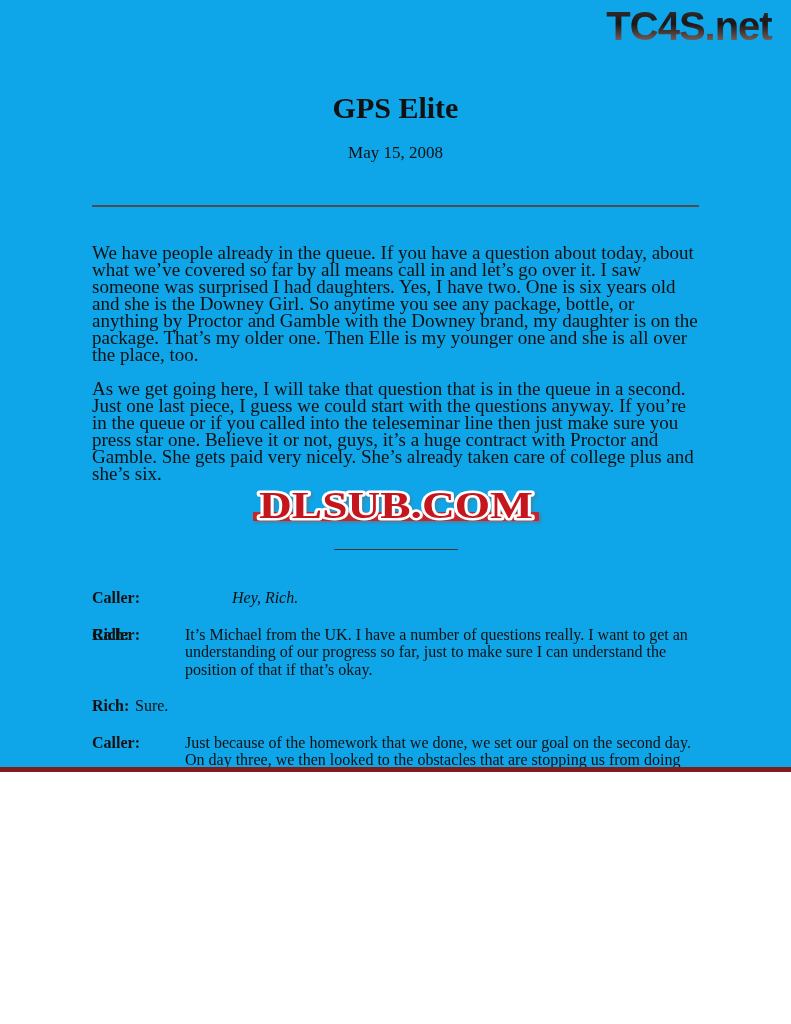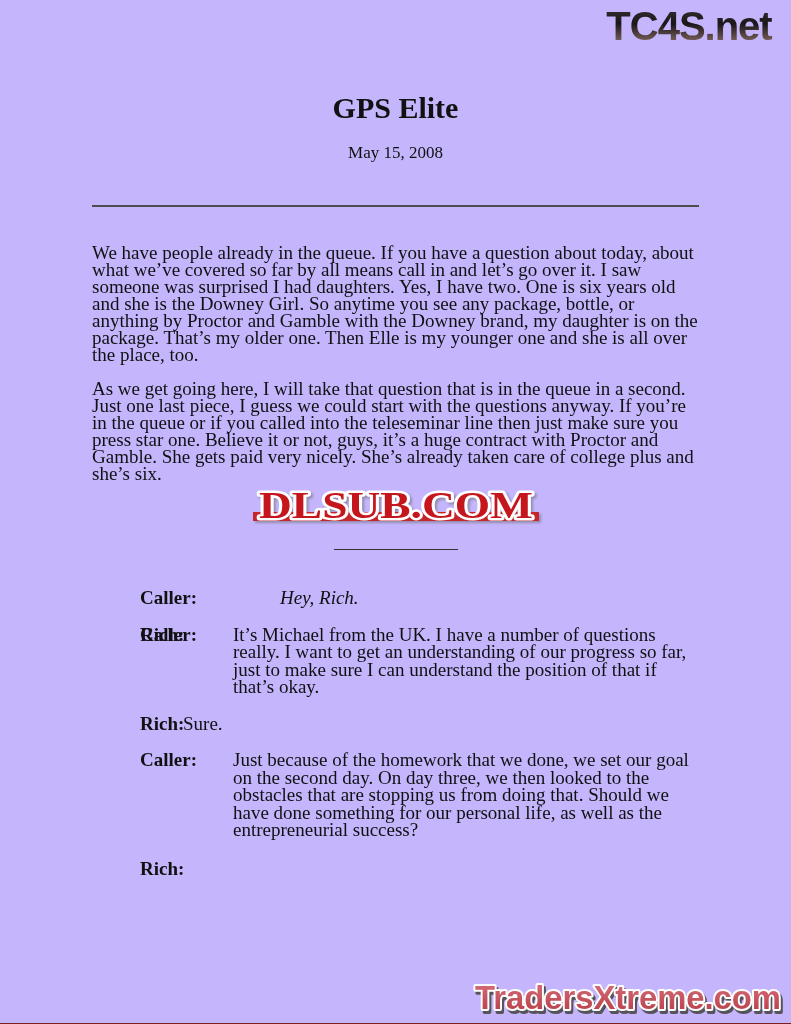--- a/index.html
+++ b/index.html
@@ -1,23 +1,23 @@
 <!DOCTYPE html>
 <html><head>
 <meta charset="utf-8">
 <style>
   html,body{margin:0;padding:0;background:#ffffff;}
   .page{
     position:relative;
-    width:791px;height:1024px;
-    background:#c4b5fd;
+    width:791px;height:772px;
+    background:#0ea5e9;
     font-family:"Liberation Serif", serif;
     color:#111111;
     overflow:hidden;
-    border-bottom:1px solid #7f1d1d;
+    border-bottom:5px solid #7f1d1d;
     box-sizing:border-box;
   }
   
   .tc4s{position:absolute;top:1px;right:4px;width:195px;height:50px;}
   .tc4s text{
     font-family:"Liberation Sans", sans-serif;
     font-weight:bold;font-size:40px;letter-spacing:-1px;
   }
   
   .doc{margin:0 92px;width:607px;}
@@ -30,21 +30,21 @@
   .p2{margin-top:17px;}
   
   .dlsub{display:block;margin:5px auto 0;width:286px;height:38px;
          filter:drop-shadow(2px 2px 1px rgba(110,110,110,0.55));}
   .dlsub text{
     font-family:"Liberation Serif", serif;font-weight:bold;font-size:37px;
     paint-order:stroke;stroke:#ffffff;stroke-width:5px;stroke-linejoin:round;
   }
   .rule-short{margin:24px auto 0;width:124px;border-top:1px solid #333;height:0;}
   
-  .dialogue{font-size:19px;line-height:17.5px;margin-left:48px;}
+  .dialogue{font-size:16px;line-height:17.5px;}
   .entry{position:relative;}
   .speaker{position:absolute;left:0;top:0;font-weight:bold;}
   .utterance{margin:0;}
   .e1{margin-top:39px;} .e1 .utterance{margin-left:140px;font-style:italic;}
   .e2{margin-top:19px;} .e2 .utterance{margin-left:94px;}
   .e3{margin-top:19px;} .e3 .utterance{margin-left:93px;}
   .e4{margin-top:19px;} .e4 .utterance{margin-left:43px;}
   .e5{margin-top:19px;} .e5 .utterance{margin-left:93px;}
   .e6{margin-top:21px;} .e6 .utterance{margin-left:73px;text-indent:-35px;}
   

